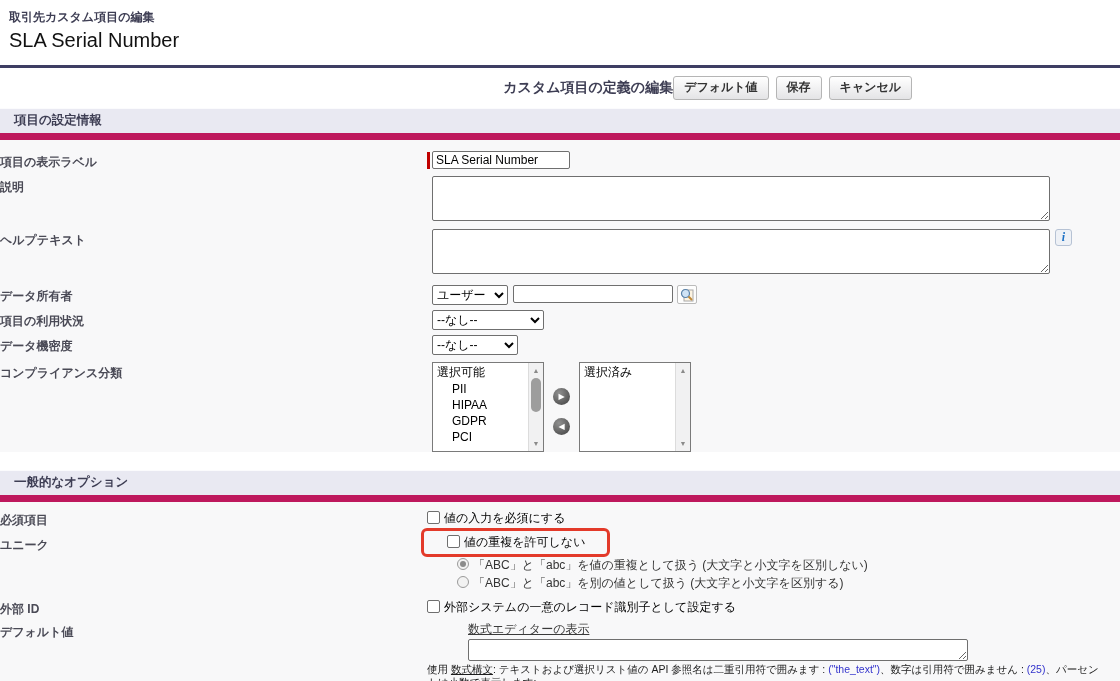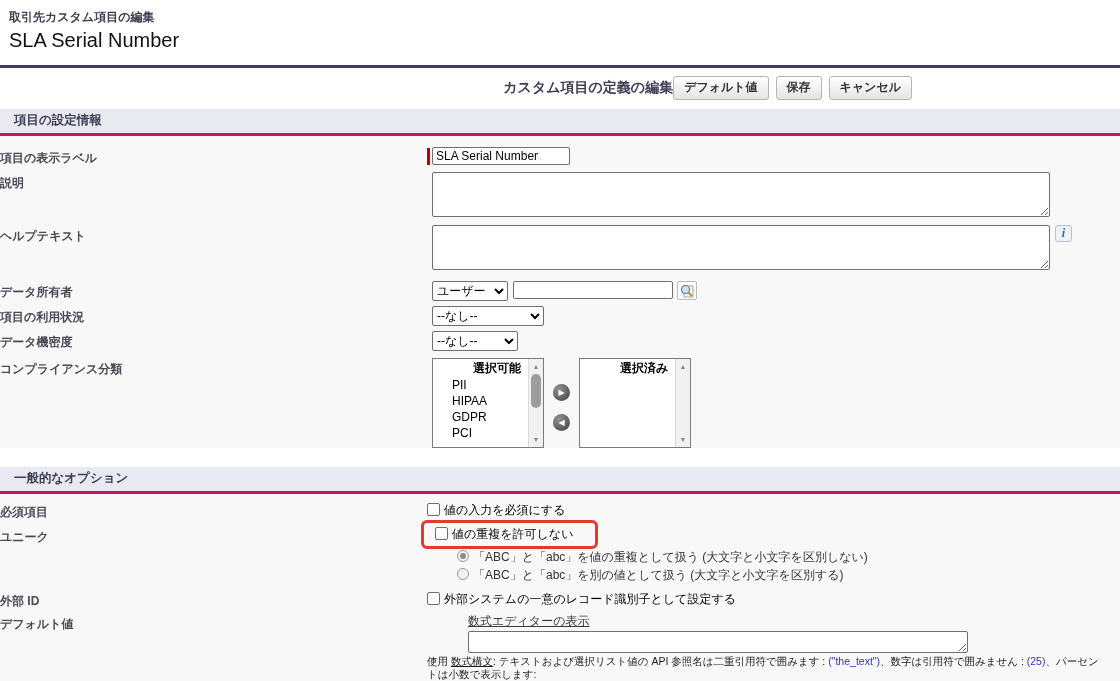--- a/index.html
+++ b/index.html
@@ -18,21 +18,21 @@
   .panel { margin-top:13px; border-top:3px solid #3e3e63; }
   .panel-header { display:flex; justify-content:flex-end; align-items:center; background:#fff; padding:8px 10px 8px 11px; }
   .panel-title { font-size:14px; font-weight:bold; color:#3e3e54; }
   .btn-group { display:flex; gap:7px; margin-right:198px; }
   .sf-btn {
     font-family:inherit; font-size:12px; font-weight:bold; color:#333;
     background:linear-gradient(#ffffff,#e4e4e6); border:1px solid #b5b5b5;
     border-radius:3px; padding:2px 10px 3px; cursor:pointer; white-space:nowrap;
   }
   .section-bar {
-    background:#e9e9f2; border-top:1px solid #fbfbfd; border-bottom:3px solid #be185d;
+    background:#e9e9f2; border-top:1px solid #fbfbfd; border-bottom:7px solid #be185d;
     padding:3px 0 4px 14px; font-weight:bold; font-size:12.5px; color:#3e3e54;
   }
   .form-area { background:#f8f8f9; padding-top:11px; }
   .form-area.bottom { padding-top:7px; padding-bottom:6px; }
 
   .row { display:flex; align-items:flex-start; margin-bottom:5px; }
   .row-label { width:420px; flex:0 0 420px; text-align:left; font-weight:bold; color:#4a4a56; padding-top:3px; }
   .row-field { margin-left:7px; display:flex; align-items:flex-start; }
   .req { width:3px; height:17px; background:#c00000; margin:1px 2px 0 0; flex:0 0 3px; }
 
@@ -59,38 +59,38 @@
     background:#fdfdfd; display:inline-flex; align-items:center; justify-content:center; cursor:pointer; padding:0;
   }
   .info-btn {
     width:17px; height:17px; margin-left:5px; border:1px solid #b6c2d4; border-radius:3px;
     background:#eef1f6; color:#1a6fc4; font-family:"Liberation Serif","DejaVu Serif",serif;
     font-weight:bold; font-style:italic; font-size:12px; line-height:14px; text-align:center; cursor:pointer;
   }
 
   
   .listbox { position:relative; width:112px; height:90px; background:#fff; border:1px solid #7a7a7a; overflow:hidden; }
-  .lb-title { font-weight:bold; padding:1px 4px 0;margin-left:36px; }
+  .lb-title { font-weight:normal; padding:1px 4px 0; }
   .lb-item { padding-left:19px; line-height:16px; cursor:default; }
   .lb-scroll { position:absolute; top:0; right:0; bottom:0; width:15px; background:#f1f1f2; border-left:1px solid #dcdcdc; }
   .lb-arrow { position:absolute; left:0; width:14px; height:13px; font-size:7px; color:#8a8a8a; text-align:center; line-height:13px; cursor:pointer; }
   .lb-arrow.up { top:1px; } .lb-arrow.down { bottom:1px; }
   .lb-thumb { position:absolute; left:2px; top:15px; width:10px; height:34px; background:#9d9d9d; border-radius:5px; }
   .move-col { display:flex; flex-direction:column; gap:13px; margin:26px 9px 0; }
   .circle-btn {
     width:17px; height:17px; border-radius:50%; border:none; cursor:pointer;
     background:radial-gradient(circle at 35% 30%, #909090, #3f3f3f);
     color:#fff; font-size:8px; line-height:17px; text-align:center; padding:0;
   }
 
   
   .cb { appearance:none; -webkit-appearance:none; width:13px; height:13px; margin:2px 4px 0 0;
         border:1px solid #6f6f6f; border-radius:2px; background:#fff; cursor:pointer; flex:0 0 13px; }
   .cb-label { padding-top:1px; }
-  .hl-box { display:inline-flex; border:3px solid #e33a2a; border-radius:6px; padding:2px 22px 3px 11px; margin:-4px 0 -2px -6px; }
+  .hl-box { display:inline-flex; border:3px solid #e33a2a; border-radius:6px; padding:2px 22px 3px 23px; margin:-4px 0 -2px -6px; }
   .radio-row { display:flex; margin:0 0 1px 457px; color:#333; }
   .radio { appearance:none; -webkit-appearance:none; width:12px; height:12px; margin:1px 4px 0 0;
            border:1px solid #9a9a9a; border-radius:50%; background:#f2f2f2; position:relative; flex:0 0 12px; }
   .radio.checked::after { content:""; position:absolute; left:2px; top:2px; width:6px; height:6px; border-radius:50%; background:#8b8b8b; }
   .formula-link { color:#3a3a3a; text-decoration:underline; cursor:pointer; display:inline-block; margin-bottom:1px; }
 
   .footnote { margin:2px 0 0 427px; width:682px; font-size:10.5px; line-height:1.28; color:#1c1c1c; }
   .fn-link { text-decoration:underline; cursor:pointer; }
   .fn-code { color:#3333cc; }
 </style>

